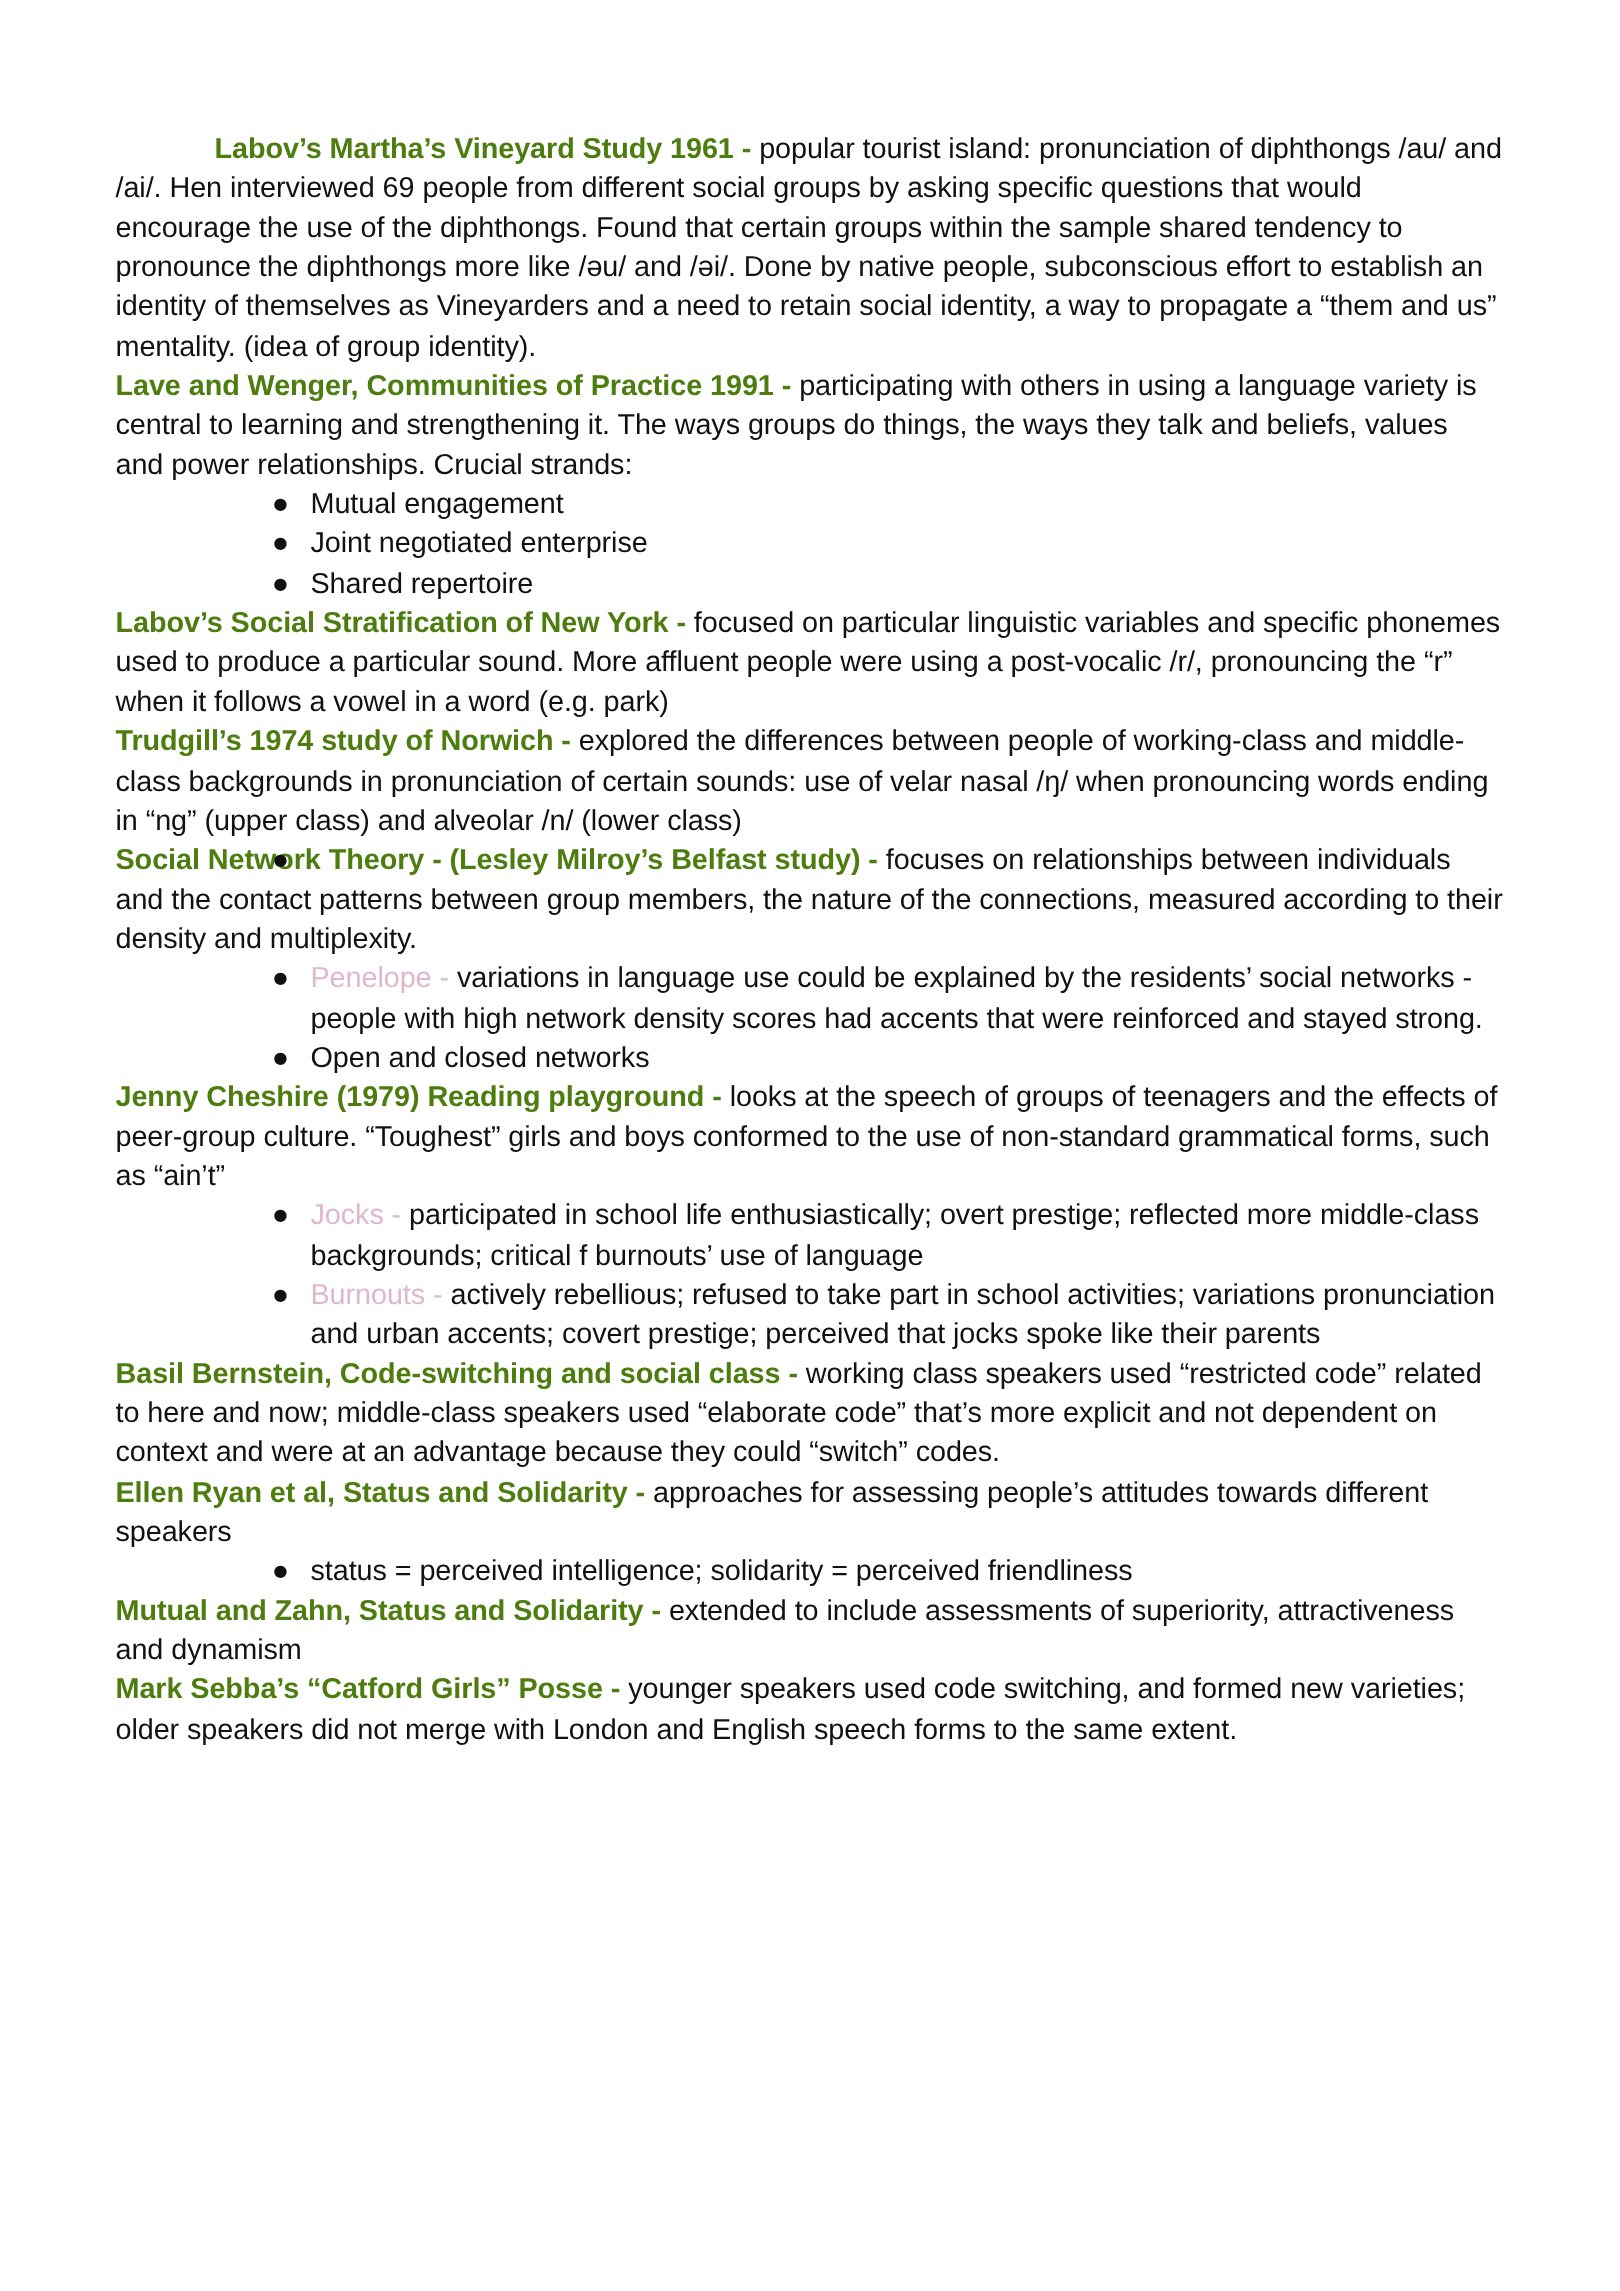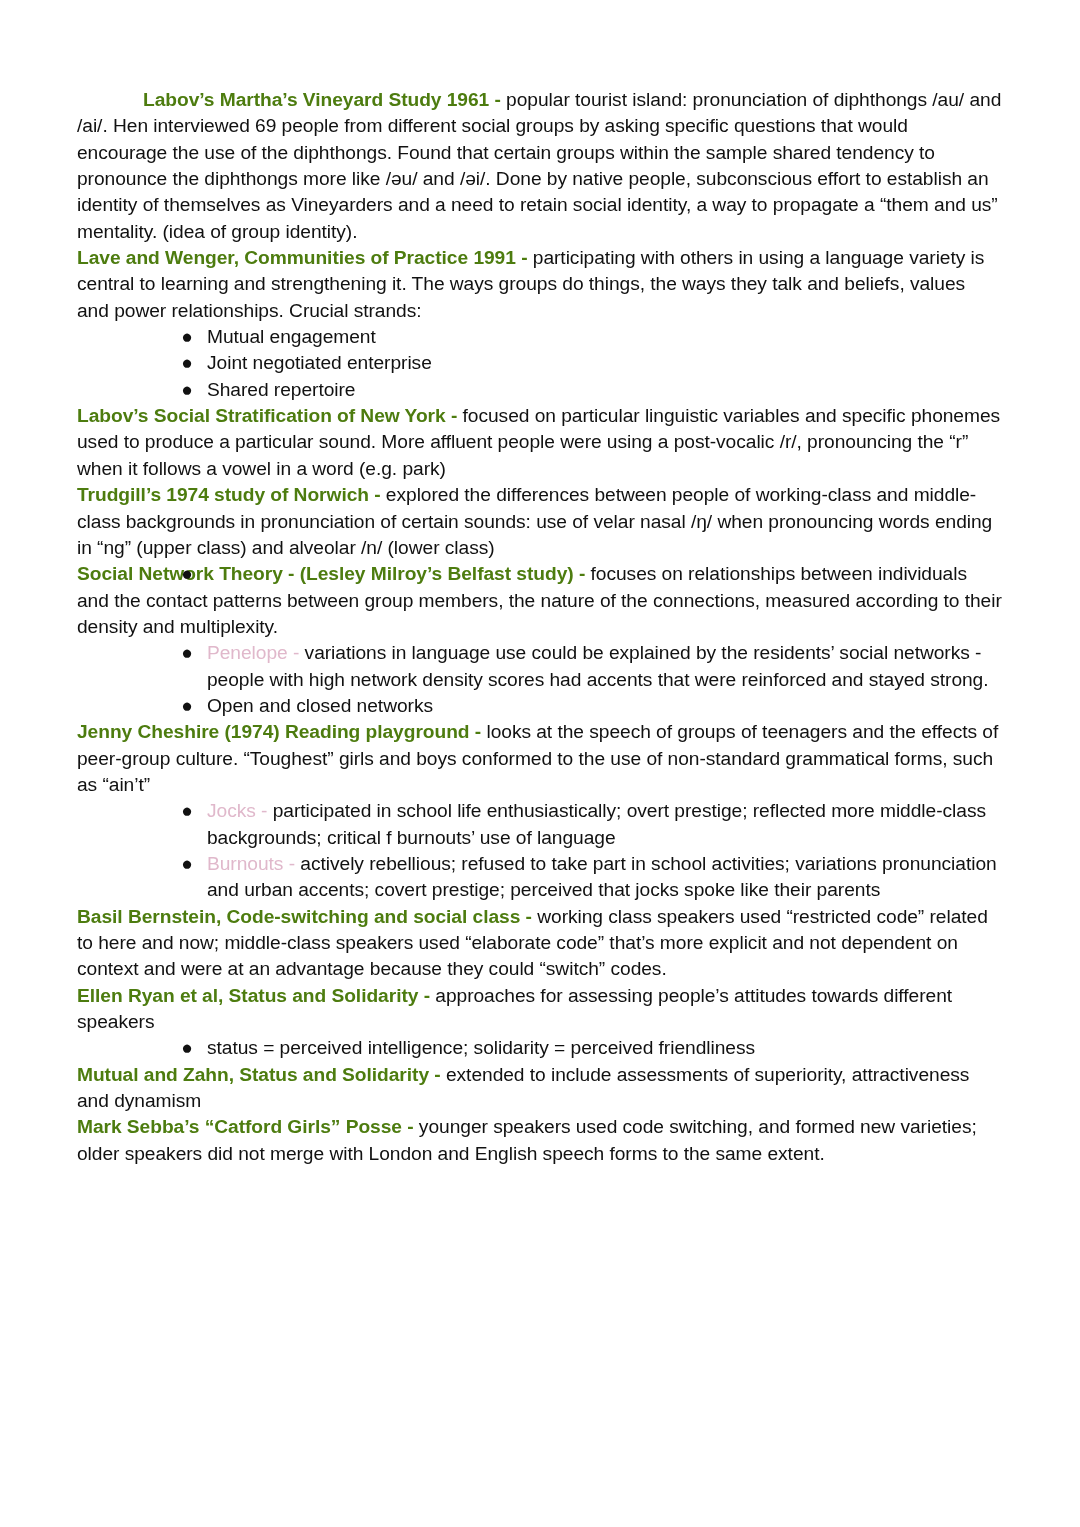--- a/index.html
+++ b/index.html
@@ -55,21 +55,21 @@
   <ul>
     <li><span class="bullet">●</span></li>
   </ul>
 
   <p><b>Social Network Theory - (Lesley Milroy’s Belfast study) -</b><span> focuses on relationships between individuals and the contact patterns between group members, the nature of the connections, measured according to their density and multiplexity.</span></p>
   <ul>
     <li><span class="bullet">●</span><span class="pink">Penelope - </span><span>variations in language use could be explained by the residents’ social networks - people with high network density scores had accents that were reinforced and stayed strong.</span></li>
     <li><span class="bullet">●</span><span>Open and closed networks</span></li>
   </ul>
 
-  <p><b>Jenny Cheshire (1974)  Reading playground -</b><span> looks at the speech of groups of teenagers and the effects of peer-group culture. “Toughest” girls and boys conformed to the use of non-standard grammatical forms, such as “ain’t”</span></p>
+  <p><b>Jenny Cheshire (1979)  Reading playground -</b><span> looks at the speech of groups of teenagers and the effects of peer-group culture. “Toughest” girls and boys conformed to the use of non-standard grammatical forms, such as “ain’t”</span></p>
 
   <ul>
     <li><span class="bullet">●</span><span class="pink">Jocks - </span><span>participated in school life enthusiastically; overt prestige; reflected more middle-class backgrounds; critical f burnouts’ use of language</span></li>
     <li><span class="bullet">●</span><span class="pink">Burnouts - </span><span>actively rebellious; refused to take part in school activities; variations pronunciation and urban accents; covert prestige; perceived that jocks spoke like their parents</span></li>
   </ul>
 
   <p><b>Basil Bernstein, Code-switching and social class -</b><span> working class speakers used “restricted code” related to here and now; middle-class speakers used “elaborate code” that’s more explicit and not dependent on context and were at an advantage because they could “switch” codes.</span></p>
 
   <p><b>Ellen Ryan et al, Status and Solidarity -</b><span> approaches for assessing people’s attitudes towards different speakers</span></p>
   <ul>

